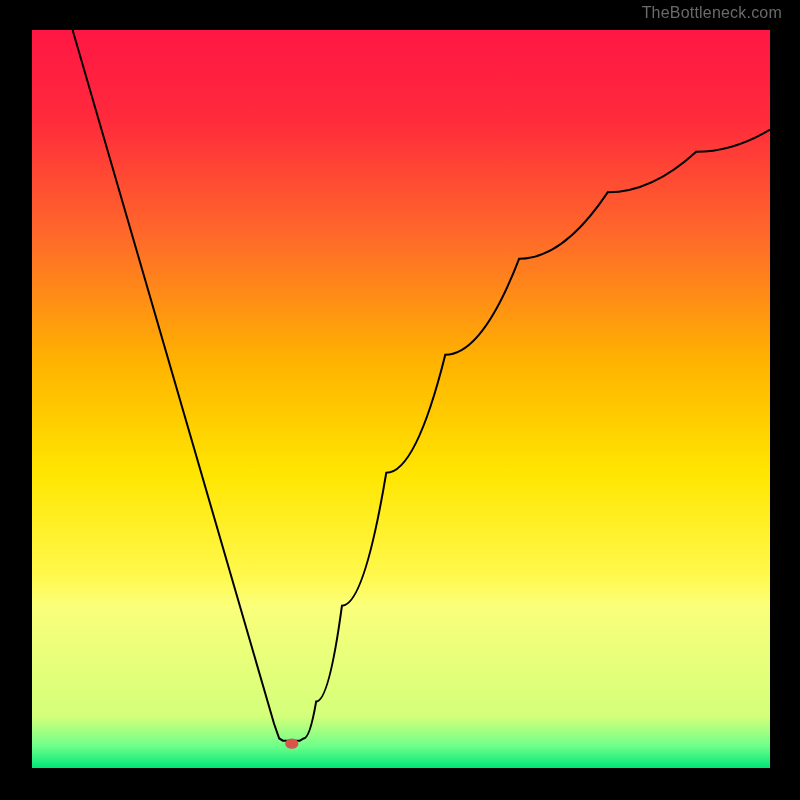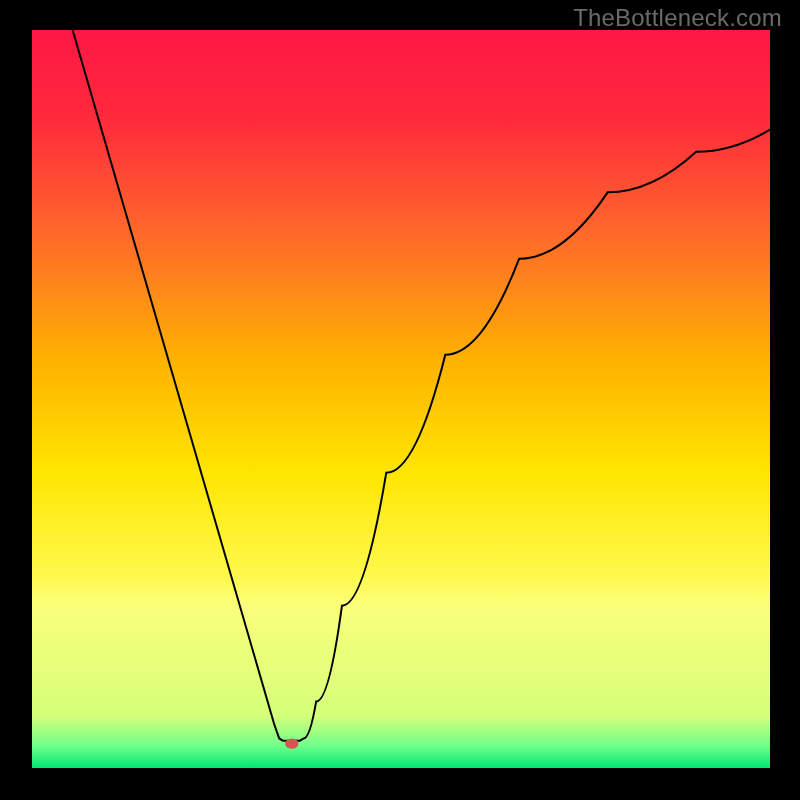--- a/index.html
+++ b/index.html
@@ -9,21 +9,21 @@
     height: 800px;
     background: #000;
     position: relative;
     font-family: Arial, sans-serif;
   }
   .watermark {
     position: absolute;
     top: 4px;
     right: 18px;
     color: #6a6a6a;
-    font-size: 24px;
+    font-size: 16px;
     font-weight: 500;
     letter-spacing: 0.2px;
     z-index: 10;
   }
   .plot {
     position: absolute;
     left: 32px;
     top: 30px;
     width: 738px;
     height: 738px;

